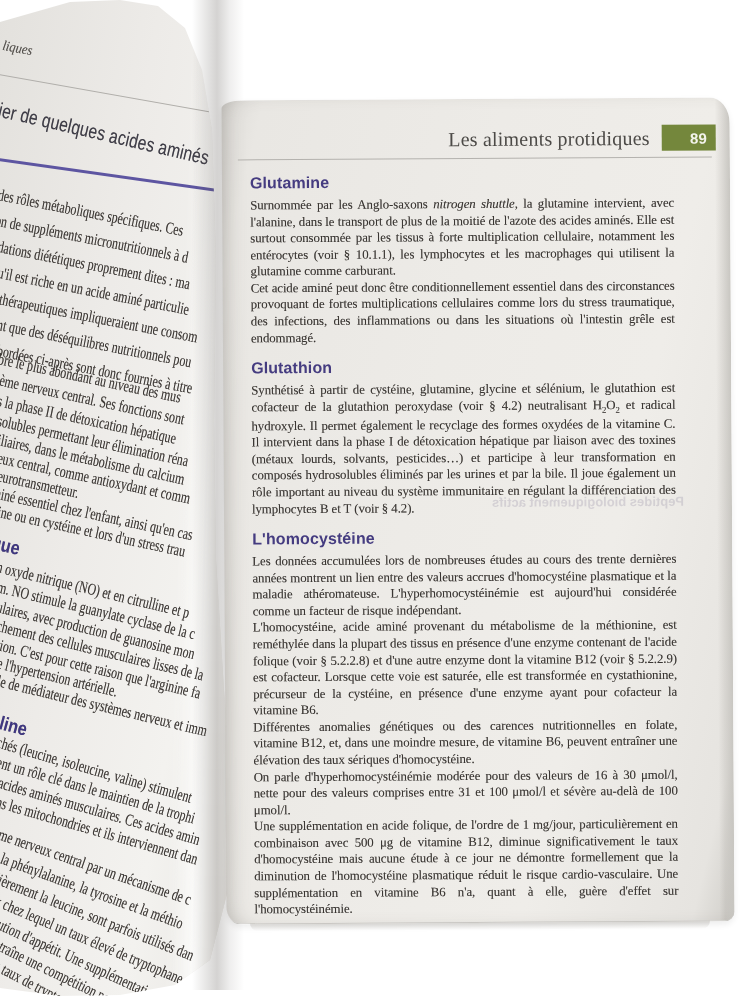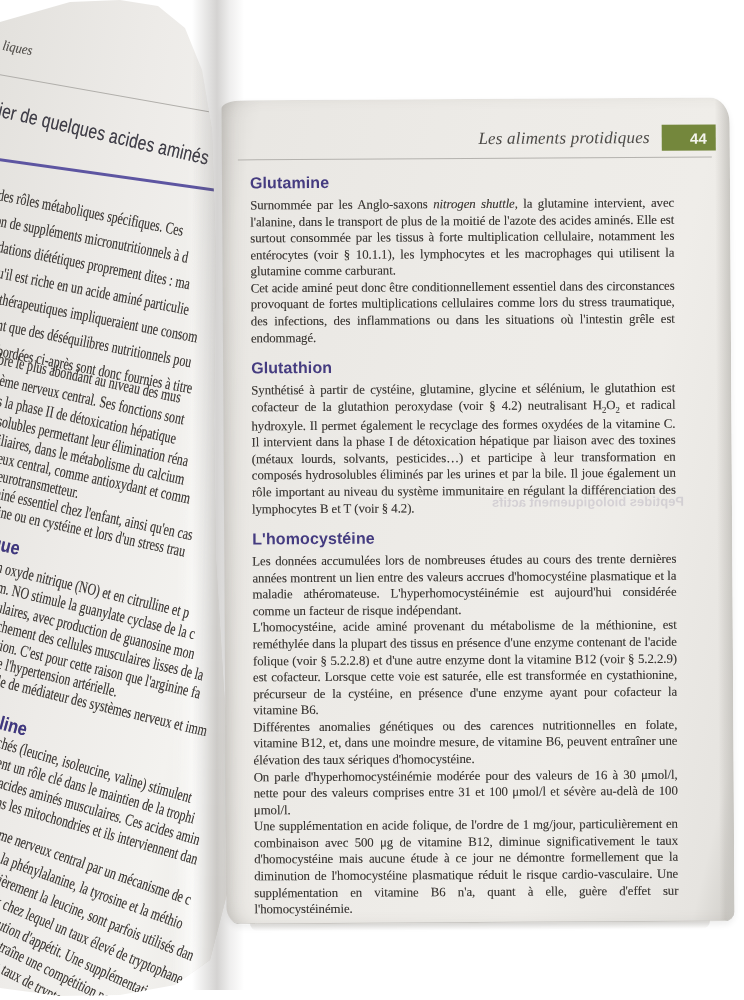--- a/index.html
+++ b/index.html
@@ -31,21 +31,21 @@
     background:linear-gradient(#d9d7d3,#ffffff);border-radius:0 0 8px 8px;transform:rotate(-.3deg);}
   .page-right{position:absolute;left:224px;top:99px;width:508px;height:823px;z-index:3;overflow:hidden;
     background:linear-gradient(104deg,#dedcd8 0%,#e9e7e3 6%,#edebe7 40%,#efede9 70%,#e6e4e0 94%,#cfcdc8 100%);
     border-radius:22px 20px 10px 14px / 8px 26px 10px 18px;
     border-bottom:1px solid #c9c7c3;box-shadow:0 3px 6px rgba(0,0,0,.07),inset 14px 0 22px -14px rgba(95,90,85,.45);
     transform:rotate(-.35deg);}
   .pr-edge{position:absolute;right:0;top:0;bottom:0;width:15px;
     background:linear-gradient(to right,rgba(0,0,0,0) 0%,rgba(120,115,108,.12) 40%,#c8c6c1 100%);}
   .rp-pad{position:relative;padding:26px 14px 0 14px;}
   .rp-header{display:flex;justify-content:flex-end;align-items:center;height:28px;margin-right:66px;}
-  .rp-title{font-style:italic;font-size:17px;color:#4c4a47;letter-spacing:.2px;}
+  .rp-title{font-size:20px;color:#4c4a47;letter-spacing:.2px;}
   .rp-badge{width:54px;height:26px;margin-left:12px;margin-right:-66px;
     display:flex;align-items:center;justify-content:flex-end;
     font-family:"Liberation Sans", sans-serif;font-weight:bold;font-size:15px;color:#f3f3ec;
     padding-right:9px;box-sizing:border-box;}
   .rp-rule{height:1px;background:#b4b2ae;margin:5px 4px 0 2px;}
   .rp-body{margin:14px 70px 0 14px;width:424px;}
   .rp-body h3{font-family:"Liberation Sans", sans-serif;font-size:16px;color:#453c80;
     margin:13px 0 5px 0;font-weight:bold;letter-spacing:.1px;}
   .rp-body h3.first{margin-top:6px;}
   .rp-body p{margin:0;text-align:justify;font-size:12.9px;line-height:1.285;color:#3a3633;
@@ -117,21 +117,21 @@
   </div>
 
   <div class="gutter"></div>
   <div class="stack-bottom"></div>
 
   <div class="page-right">
     <div class="pr-edge"></div>
     <div class="rp-pad">
       <div class="rp-header">
         <span class="rp-title">Les aliments protidiques</span>
-        <span class="rp-badge" style="background:#74873c;">44</span>
+        <span class="rp-badge" style="background:#74873c;">89</span>
       </div>
       <div class="rp-rule"></div>
 
       <div class="rp-body">
         <h3 class="first">Glutamine</h3>
         <p><span>Surnommée par les Anglo-saxons </span><i>nitrogen shuttle</i><span>, la glutamine intervient, avec l'alanine, dans le transport de plus de la moitié de l'azote des acides aminés. Elle est surtout consommée par les tissus à forte multiplication cellulaire, notamment les entérocytes (voir § 10.1.1), les lymphocytes et les macrophages qui utilisent la glutamine comme carburant.</span></p>
         <p>Cet acide aminé peut donc être conditionnellement essentiel dans des circonstances provoquant de fortes multiplications cellulaires comme lors du stress traumatique, des infections, des inflammations ou dans les situations où l'intestin grêle est endommagé.</p>
 
         <h3>Glutathion</h3>
         <p><span>Synthétisé à partir de cystéine, glutamine, glycine et sélénium, le glutathion est cofacteur de la glutathion peroxydase (voir § 4.2) neutralisant H</span><sub>2</sub><span>O</span><sub>2</sub><span> et radical hydroxyle. Il permet également le recyclage des formes oxydées de la vitamine C. Il intervient dans la phase I de détoxication hépatique par liaison avec des toxines (métaux lourds, solvants, pesticides…) et participe à leur transformation en composés hydrosolubles éliminés par les urines et par la bile. Il joue également un rôle important au niveau du système immunitaire en régulant la différenciation des lymphocytes B et T (voir § 4.2).</span></p>

